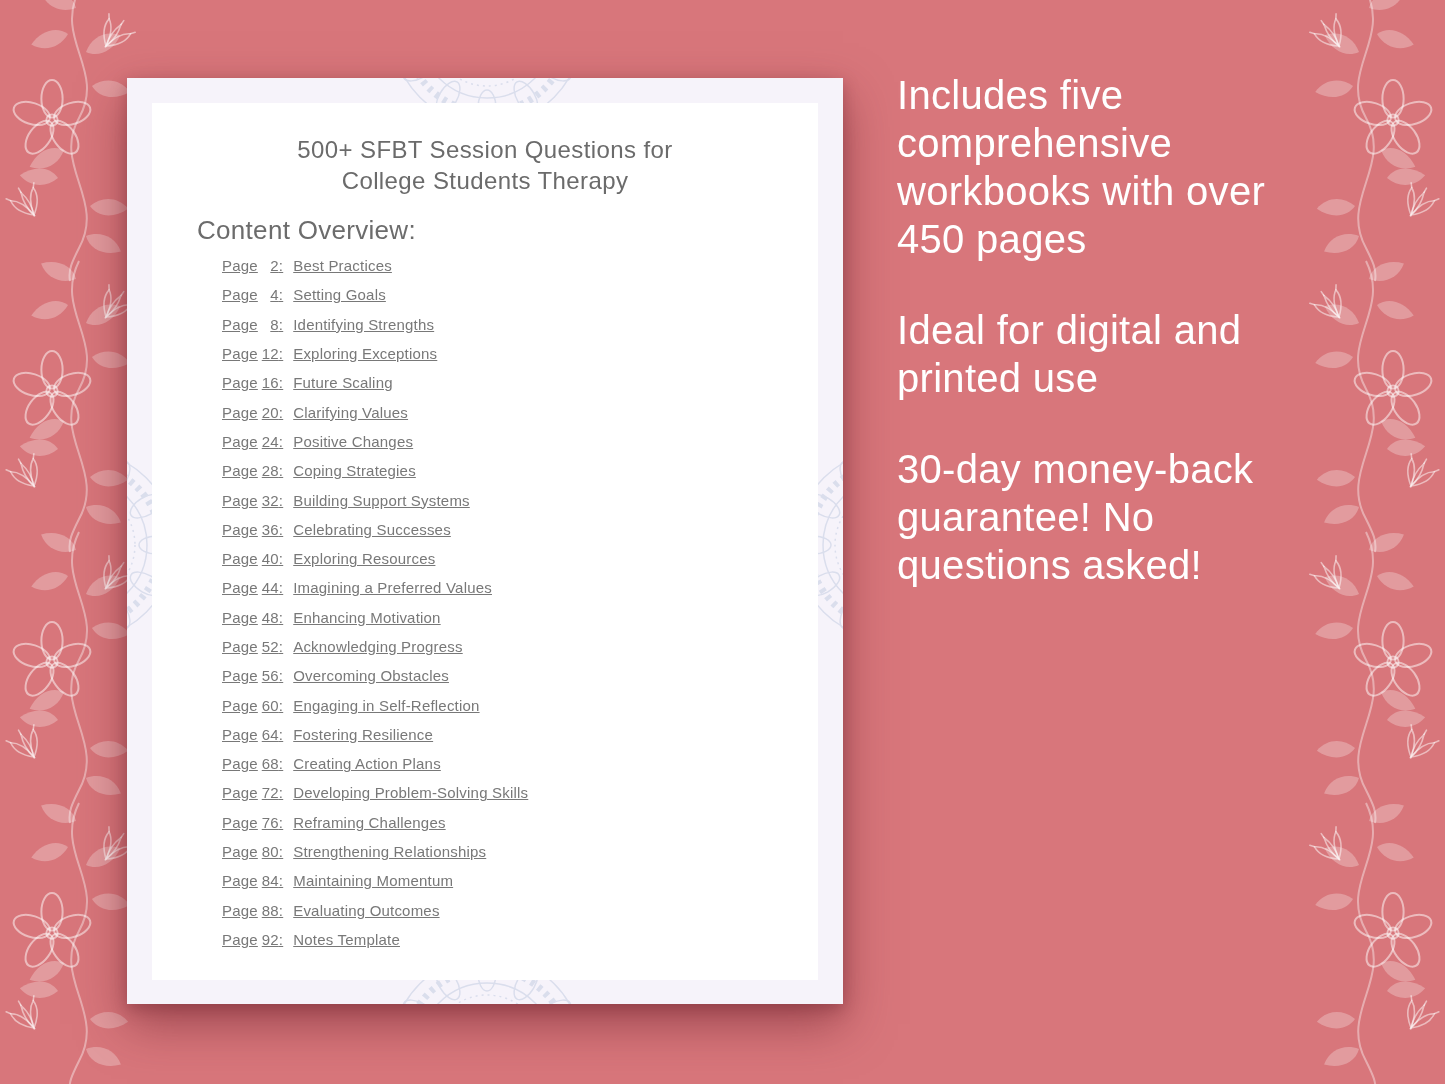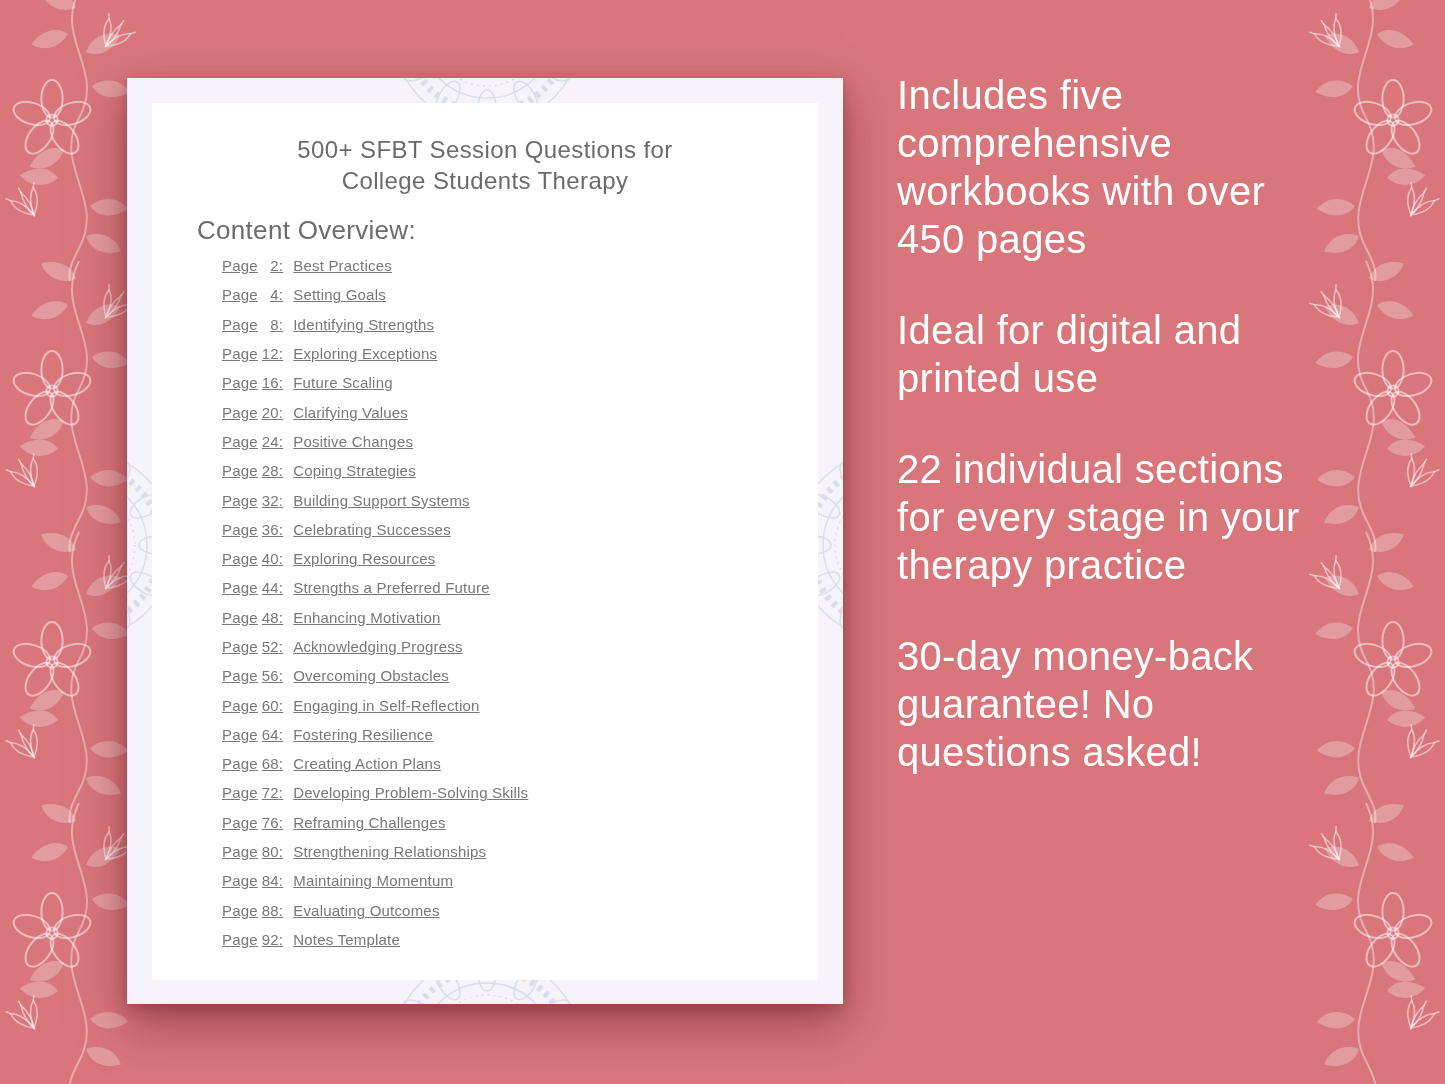--- a/index.html
+++ b/index.html
@@ -237,21 +237,21 @@
             <span>Page</span>
             <span class="toc-num">40</span>
             <span>:</span>
             <span class="toc-label">Exploring Resources</span>
           </li>
 
           <li>
             <span>Page</span>
             <span class="toc-num">44</span>
             <span>:</span>
-            <span class="toc-label">Strengths a Preferred Future</span>
+            <span class="toc-label">Imagining a Preferred Values</span>
           </li>
 
           <li>
             <span>Page</span>
             <span class="toc-num">48</span>
             <span>:</span>
             <span class="toc-label">Enhancing Motivation</span>
           </li>
 
           <li>
@@ -338,22 +338,19 @@
 
 
       <p>Includes five
 comprehensive
 workbooks with over
 450 pages</p>
 
       <p>Ideal for digital and
 printed use</p>
 
-      <p>22 individual sections
-for every stage in your
-therapy practice</p>
 
       <p>30-day money-back
 guarantee! No
 questions asked!</p>
     </div>
 
 </div>
 
 </body></html>

